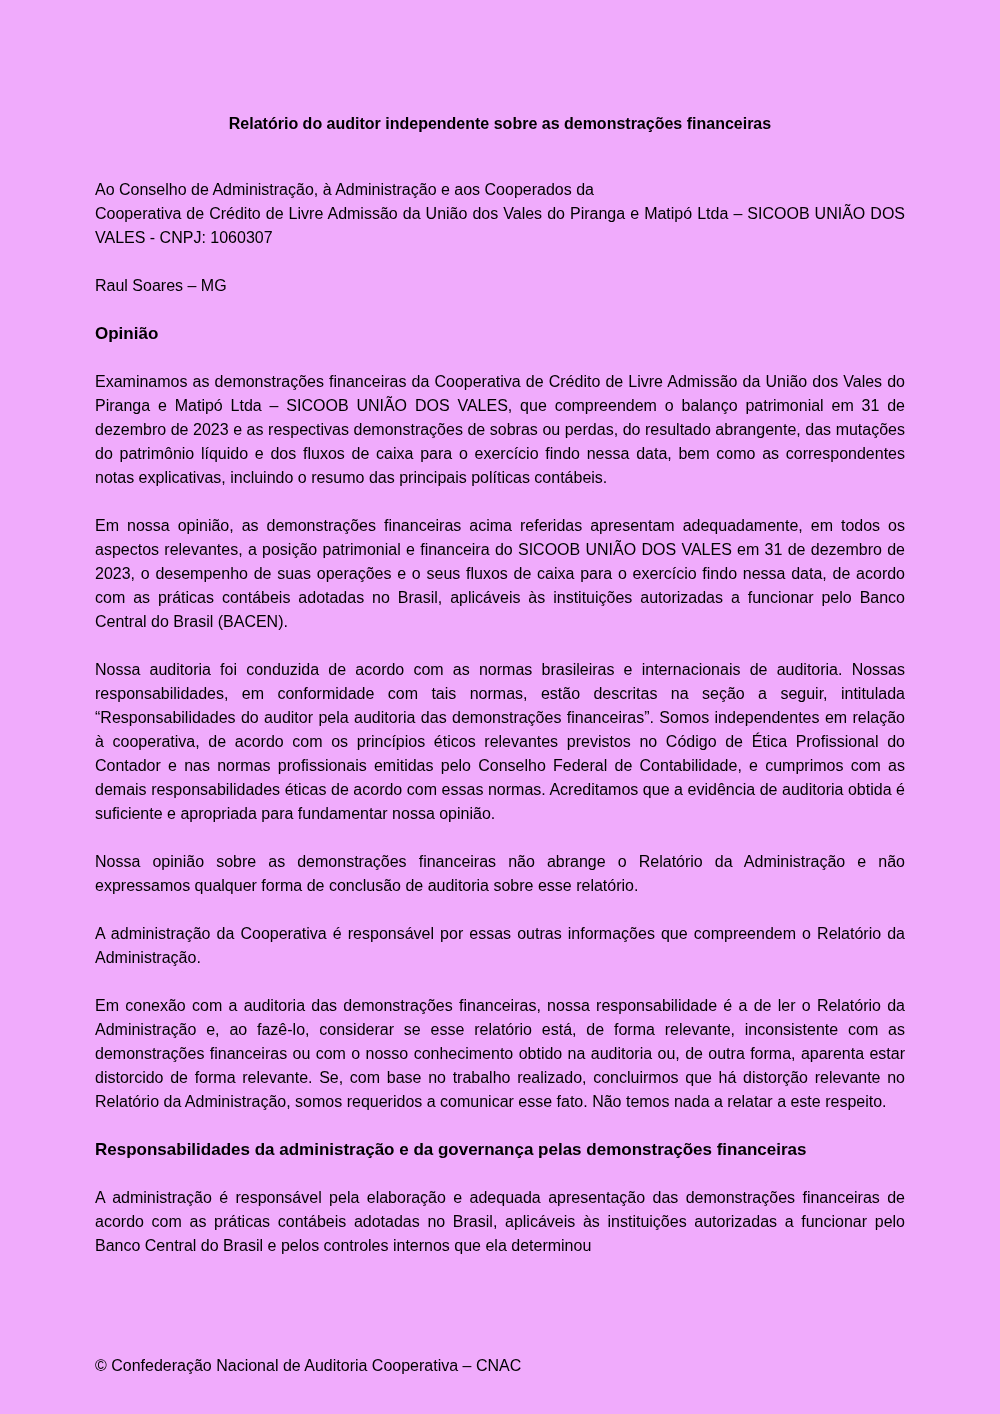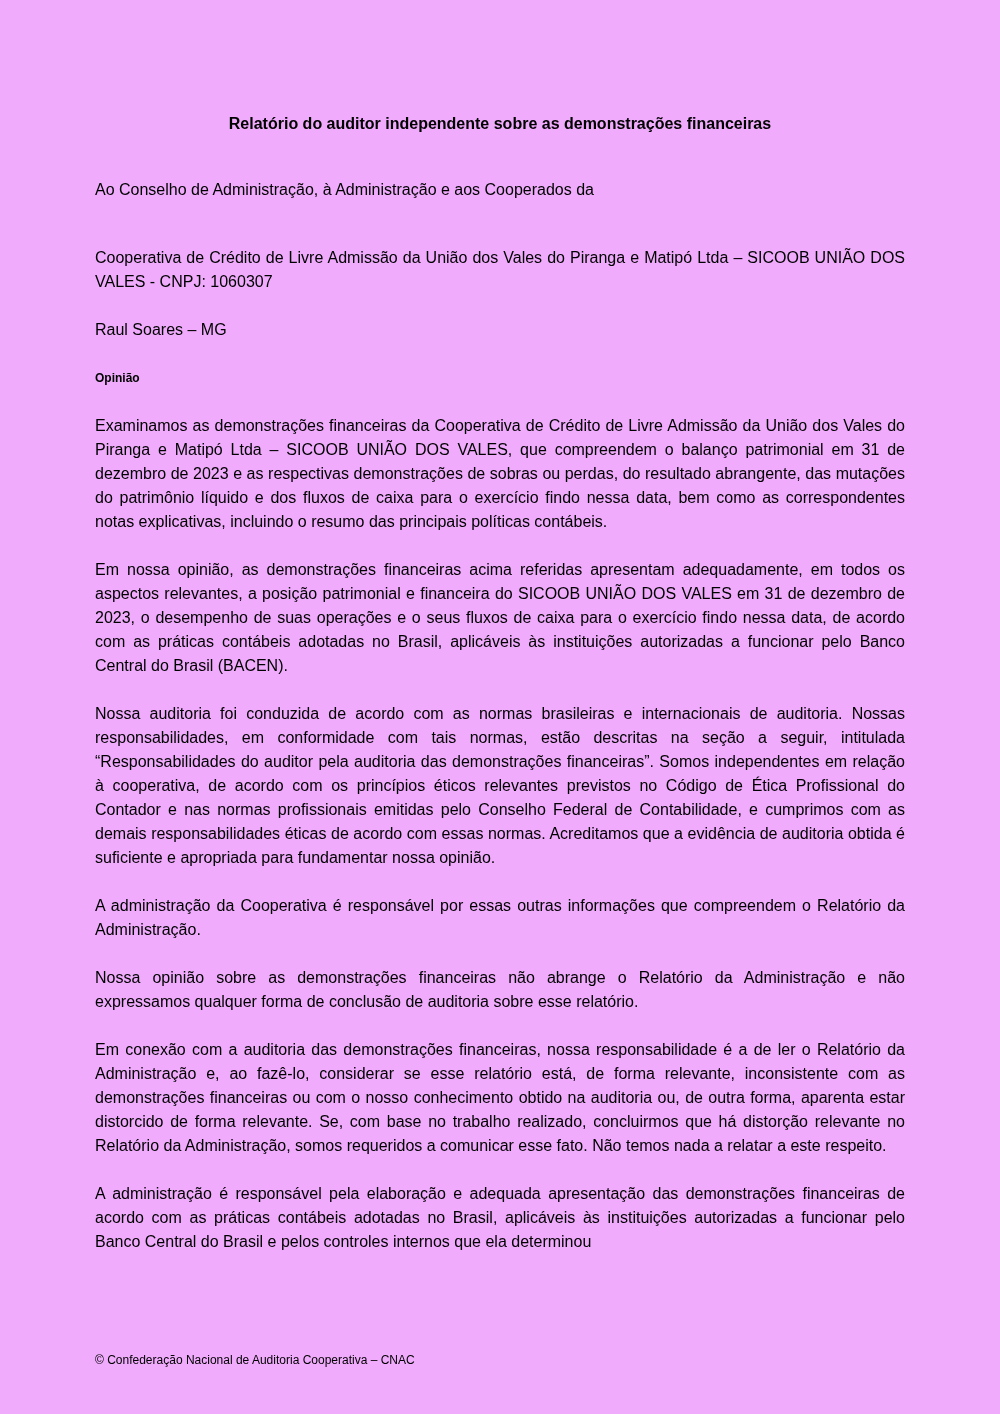--- a/index.html
+++ b/index.html
@@ -24,33 +24,33 @@
     font-size: 16px;
     font-weight: bold;
     text-align: center;
     margin-bottom: 24px;
   }
   .para {
     text-align: justify;
     margin-bottom: 24px;
   }
   .addr-line { text-align: left; margin-top: 42px; }
-  .addr-rest { text-align: justify; margin-top: 44px; }
+  .addr-rest { text-align: justify; }
   .underlined { }
   .heading {
-    font-size: 12px;
+    font-size: 17px;
     font-weight: bold;
     text-align: left;
     margin-bottom: 24px;
   }
   .footer {
     position: absolute;
     left: 95px;
-    bottom: 46px;
-    font-size: 12px;
+    bottom: 40px;
+    font-size: 16px;
     line-height: 16px;
     color: #000000;
   }
 </style>
 </head>
 <body>
 
 <div class="page">
 
   <h1 class="doc-title">Relatório do auditor independente sobre as demonstrações financeiras</h1>
@@ -67,24 +67,25 @@
   <h2 class="heading">Opinião</h2>
 
   <p class="para">Examinamos as demonstrações financeiras da Cooperativa de Crédito de Livre Admissão da União dos Vales do Piranga e Matipó Ltda – SICOOB UNIÃO DOS VALES, que compreendem o balanço patrimonial em 31 de dezembro de 2023 e as respectivas demonstrações de sobras ou perdas, do resultado abrangente, das mutações do patrimônio líquido e dos fluxos de caixa para o exercício findo nessa data, bem como as correspondentes notas explicativas, incluindo o resumo das principais políticas contábeis.</p>
 
   <p class="para">Em nossa opinião, as demonstrações financeiras acima referidas apresentam adequadamente, em todos os aspectos relevantes, a posição patrimonial e financeira do SICOOB UNIÃO DOS VALES em 31 de dezembro de 2023, o desempenho de suas operações e o seus fluxos de caixa para o exercício findo nessa data, de acordo com as práticas contábeis adotadas no Brasil, aplicáveis às instituições autorizadas a funcionar pelo Banco Central do Brasil (BACEN).</p>
 
 
   <p class="para">Nossa auditoria foi conduzida de acordo com as normas brasileiras e internacionais de auditoria. Nossas responsabilidades, em conformidade com tais normas, estão descritas na seção a seguir, intitulada “Responsabilidades do auditor pela auditoria das demonstrações financeiras”. Somos independentes em relação à cooperativa, de acordo com os princípios éticos relevantes previstos no Código de Ética Profissional do Contador e nas normas profissionais emitidas pelo Conselho Federal de Contabilidade, e cumprimos com as demais responsabilidades éticas de acordo com essas normas. Acreditamos que a evidência de auditoria obtida é suficiente e apropriada para fundamentar nossa opinião.</p>
 
 
+  <p class="para">Nossa opinião sobre as demonstrações financeiras não abrange o Relatório da Administração e não expressamos qualquer forma de conclusão de auditoria sobre esse relatório.</p>
+
   <p class="para">A administração da Cooperativa é responsável por essas outras informações que compreendem o Relatório da Administração.</p>
-
-  <p class="para">Nossa opinião sobre as demonstrações financeiras não abrange o Relatório da Administração e não expressamos qualquer forma de conclusão de auditoria sobre esse relatório.</p>
 
   <p class="para">Em conexão com a auditoria das demonstrações financeiras, nossa responsabilidade é a de ler o Relatório da Administração e, ao fazê-lo, considerar se esse relatório está, de forma relevante, inconsistente com as demonstrações financeiras ou com o nosso conhecimento obtido na auditoria ou, de outra forma, aparenta estar distorcido de forma relevante. Se, com base no trabalho realizado, concluirmos que há distorção relevante no Relatório da Administração, somos requeridos a comunicar esse fato. Não temos nada a relatar a este respeito.</p>
 
+  <h2 class="heading">Responsabilidades da administração e da governança pelas demonstrações financeiras</h2>
 
   <p class="para">A administração é responsável pela elaboração e adequada apresentação das demonstrações financeiras de acordo com as práticas contábeis adotadas no Brasil, aplicáveis às instituições autorizadas a funcionar pelo Banco Central do Brasil e pelos controles internos que ela determinou</p>
 
   <div class="footer">© Confederação Nacional de Auditoria Cooperativa – CNAC</div>
 
 </div>
 
 </body></html>

